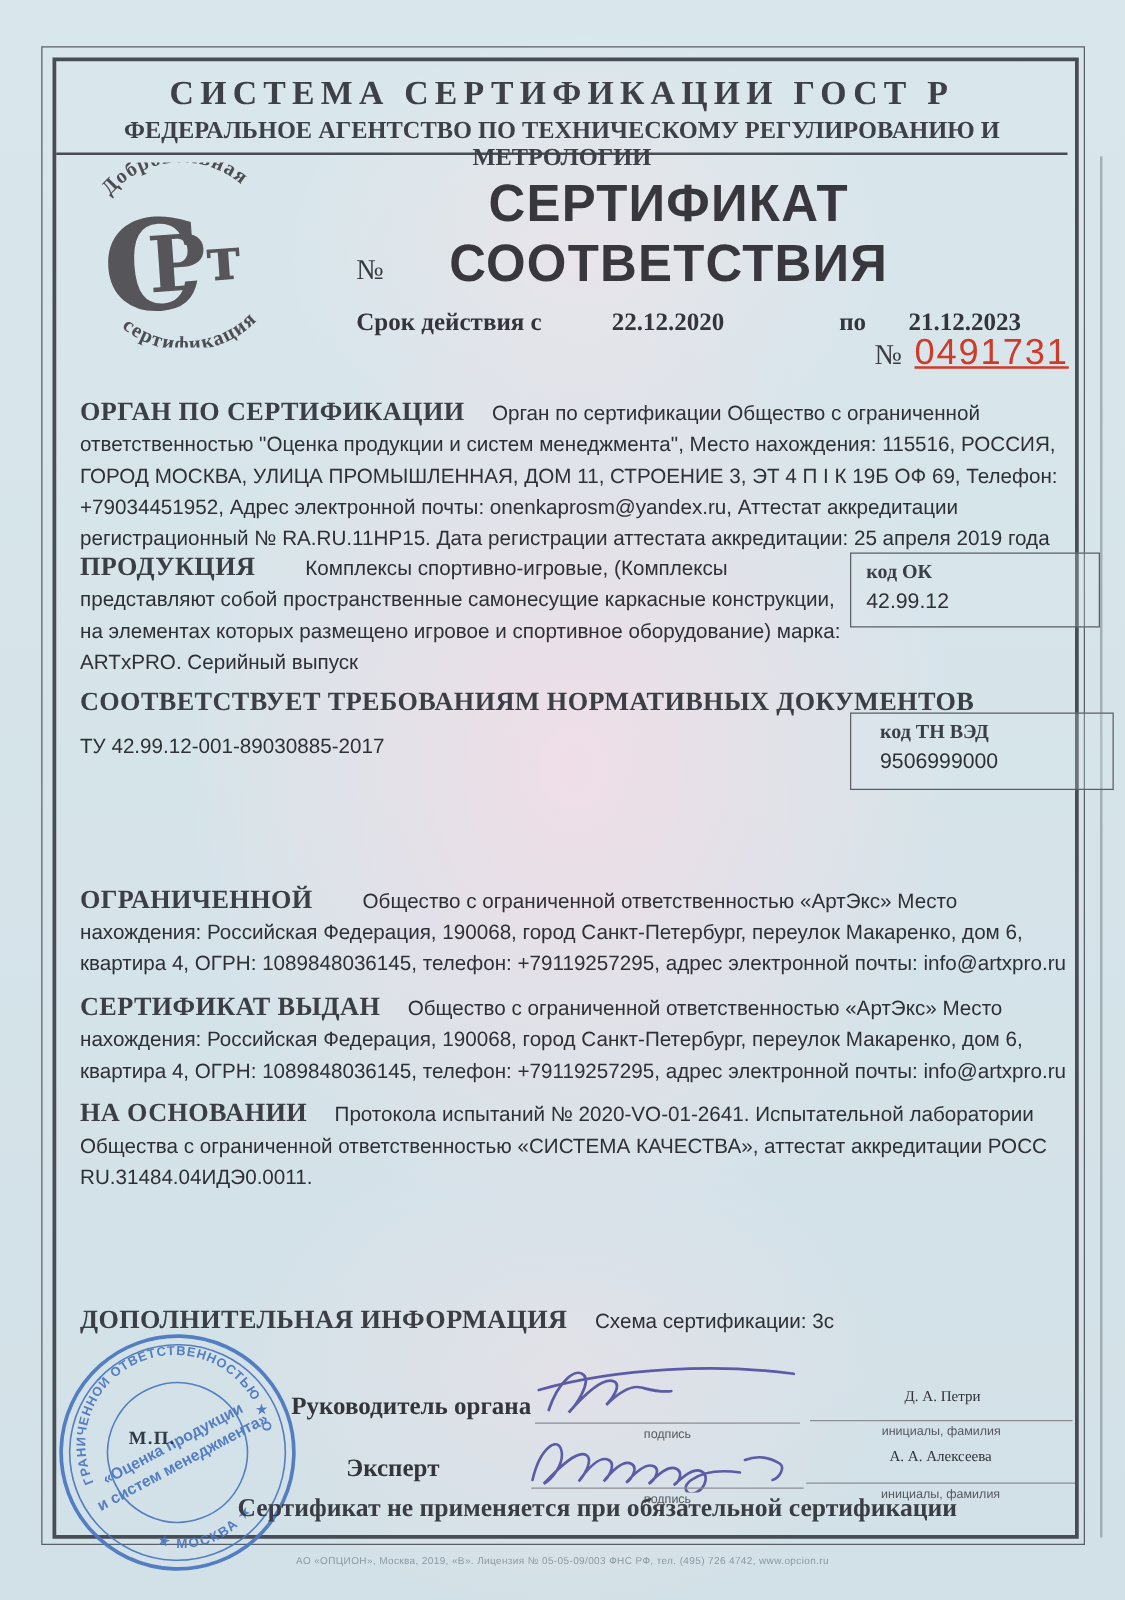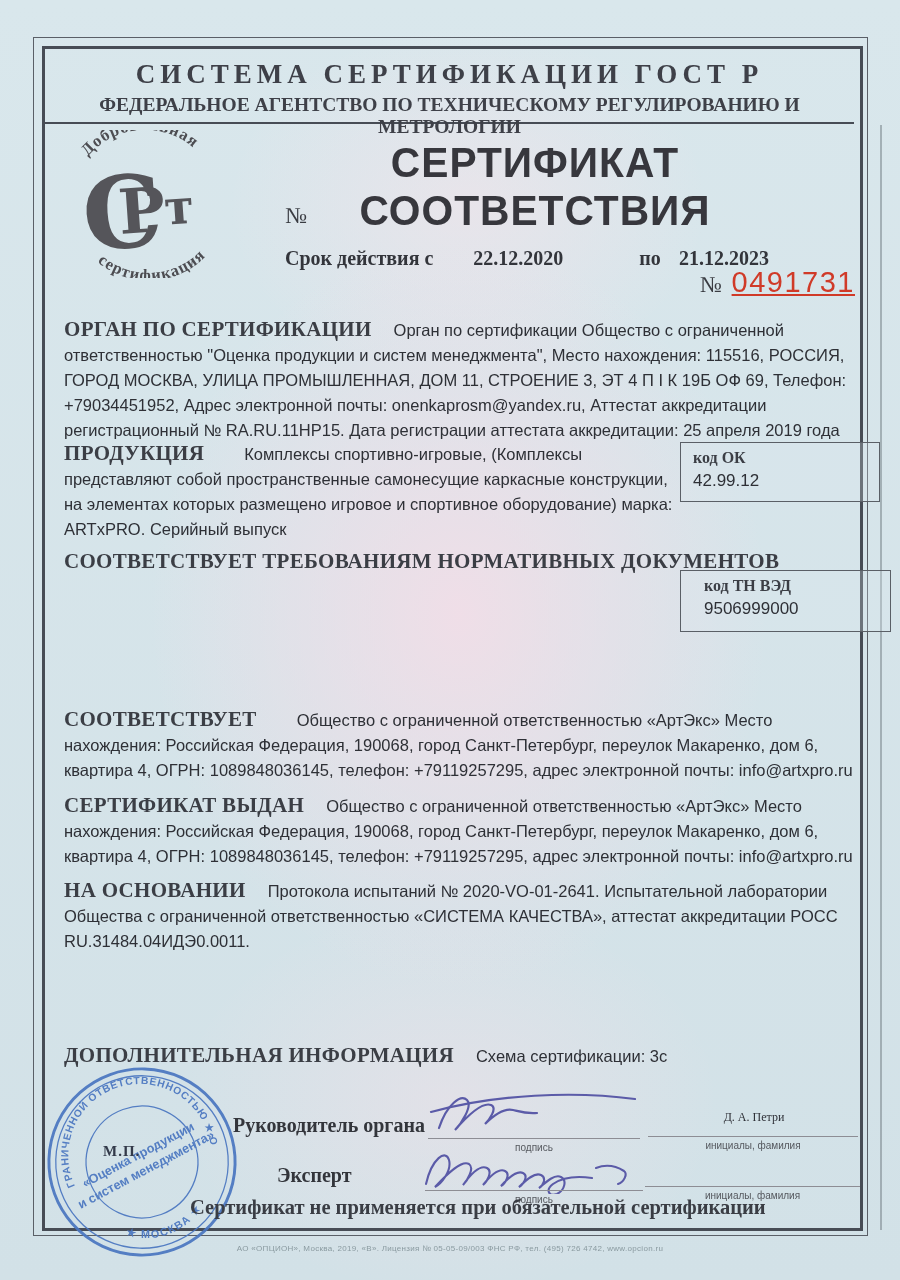--- a/index.html
+++ b/index.html
@@ -21,21 +21,21 @@
   .hline2{position:absolute;left:0;right:0;top:45px;text-align:center;font-family:"Liberation Serif",serif;
           font-weight:bold;font-size:19.5px;color:#3e4048;}
   .logo{position:absolute;left:55px;top:130px;width:185px;height:148px;}
   .doc-title{position:absolute;left:235px;top:139px;width:600px;text-align:center;font-weight:bold;
              font-size:42px;letter-spacing:1px;color:#37373d;transform:scaleX(0.97);}
   .num-row{position:absolute;left:285px;top:203px;display:flex;align-items:baseline;}
   .num-label{font-family:"Liberation Serif",serif;font-size:23px;color:#3a3c42;}
   .num-value{margin-left:20px;font-family:"Liberation Serif",serif;font-weight:bold;font-size:21px;
              letter-spacing:0.5px;color:#2f3137;}
   .validity-row{position:absolute;left:285px;top:247px;display:flex;align-items:flex-end;
-                font-family:"Liberation Serif",serif;font-weight:bold;font-size:20px;color:#33353b;}
+                font-family:"Liberation Serif",serif;font-weight:bold;font-size:20px;color:#33353b;gap:16px;}
   .validity-from{margin-left:40px;}
   .validity-to-label{margin-left:76px;}
   .validity-to{margin-left:18px;}
   .form-num{position:absolute;top:266px;right:45px;display:flex;align-items:baseline;}
   .form-num .num-label{font-size:23px;}
   .form-num-value{margin-left:10px;font-size:29px;letter-spacing:1.5px;color:#d03a28;text-decoration:underline;}
   .sec{position:absolute;left:64px;width:792px;font-size:16.5px;line-height:25px;color:#2e3036;}
   .sec-title{font-family:"Liberation Serif",serif;font-weight:bold;font-size:21px;letter-spacing:0.3px;color:#3b3e45;}
   .gap-s{display:inline-block;width:22px;}
   .gap-m{display:inline-block;width:40px;}
@@ -134,28 +134,29 @@
   <p class="sec sec-product">
     <span class="sec-title">ПРОДУКЦИЯ</span><span class="gap-m"></span><span>Комплексы спортивно-игровые, (Комплексы представляют собой пространственные самонесущие каркасные конструкции, на элементах которых размещено игровое и спортивное оборудование) марка: ARTxPRO. Серийный выпуск</span>
   </p>
 
   <div class="code-box code-box-ok">
     <div class="code-label">код ОК</div>
     <div class="code-value">42.99.12</div>
   </div>
 
   <div class="sec sec-sootv-title sec-title">СООТВЕТСТВУЕТ ТРЕБОВАНИЯМ НОРМАТИВНЫХ ДОКУМЕНТОВ</div>
+  <div class="sec sec-tu">ТУ 42.99.12-001-89030885-2017</div>
 
   <div class="code-box code-box-tn">
     <div class="code-label">код ТН ВЭД</div>
     <div class="code-value">9506999000</div>
   </div>
 
   <p class="sec sec-izgot">
-    <span class="sec-title">СООТВЕТСТВУЕТ</span><span class="gap-m"></span><span>Общество с ограниченной ответственностью «АртЭкс» Место нахождения: Российская Федерация, 190068, город Санкт-Петербург, переулок Макаренко, дом 6, квартира 4, ОГРН: 1089848036145, телефон:  +79119257295, адрес электронной почты: info@artxpro.ru</span>
+    <span class="sec-title">ОГРАНИЧЕННОЙ</span><span class="gap-m"></span><span>Общество с ограниченной ответственностью «АртЭкс» Место нахождения: Российская Федерация, 190068, город Санкт-Петербург, переулок Макаренко, дом 6, квартира 4, ОГРН: 1089848036145, телефон:  +79119257295, адрес электронной почты: info@artxpro.ru</span>
   </p>
 
   <p class="sec sec-vydan">
     <span class="sec-title">СЕРТИФИКАТ ВЫДАН</span><span class="gap-s"></span><span>Общество с ограниченной ответственностью «АртЭкс» Место нахождения: Российская Федерация, 190068, город Санкт-Петербург, переулок Макаренко, дом 6, квартира 4, ОГРН: 1089848036145, телефон: +79119257295, адрес электронной почты: info@artxpro.ru</span>
   </p>
 
   <p class="sec sec-osn">
     <span class="sec-title">НА ОСНОВАНИИ</span><span class="gap-s"></span><span>Протокола испытаний № 2020-VO-01-2641. Испытательной лаборатории Общества с ограниченной ответственностью «СИСТЕМА КАЧЕСТВА», аттестат аккредитации РОСС RU.31484.04ИДЭ0.0011.</span>
   </p>
 
@@ -200,18 +201,19 @@
 
   <div class="sig-role sig-role-2">Эксперт</div>
   <svg class="sig-svg sig-svg-2" viewBox="0 0 240 54">
     <g fill="none" stroke="#5b5ba8" stroke-width="2.1" stroke-linecap="round">
       <path d="M8,44 C14,18 28,9 31,20 C34,31 23,44 17,47 C31,32 44,20 51,24 C57,28 49,41 45,45 C55,31 63,25 69,28 C75,31 69,42 65,45 C73,35 81,28 87,31 C93,34 87,44 83,46 C91,37 99,30 105,33 C111,36 105,45 101,47 C109,39 117,32 123,35 C129,38 125,46 121,48 C129,41 137,34 143,37 C149,40 147,50 139,54 C131,57 127,50 135,44 C145,37 160,36 174,38"></path>
       <path d="M178,28 C188,24 198,26 206,31 C210,34 206,42 200,44"></path>
     </g>
   </svg>
   <div class="sig-line sl-2"></div>
   <div class="sig-caption sc-2">подпись</div>
+  <div class="sig-name sn-2">А. А. Алексеева</div>
   <div class="sig-line nl-2"></div>
   <div class="sig-caption nc-2">инициалы, фамилия</div>
 
   <div class="footnote">Сертификат не применяется при обязательной сертификации</div>
   <div class="print-footer">АО «ОПЦИОН», Москва, 2019, «В».  Лицензия № 05-05-09/003 ФНС РФ,  тел. (495) 726 4742,  www.opcion.ru</div>
 </div>
 
 </body></html>

